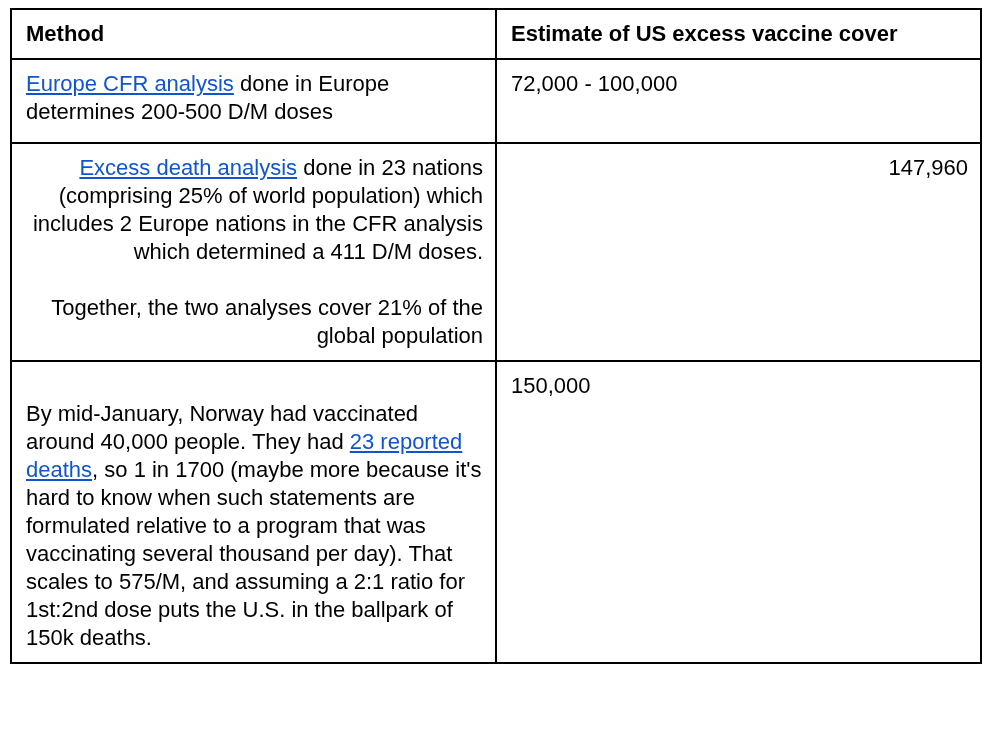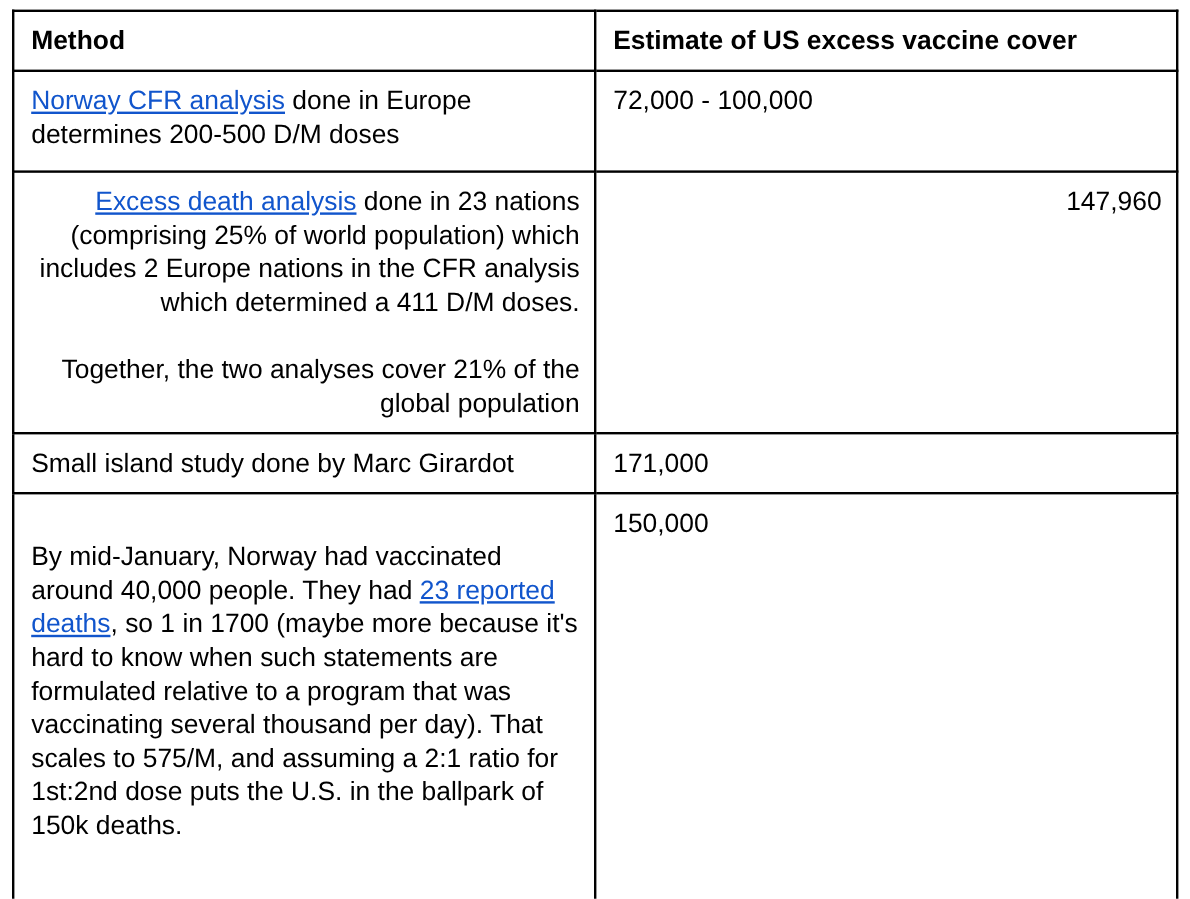--- a/index.html
+++ b/index.html
@@ -59,40 +59,34 @@
     </colgroup>
     <thead>
       <tr>
         <th>Method</th>
         <th>Estimate of US excess vaccine cover</th>
       </tr>
     </thead>
     <tbody>
         <tr>
           <td>
-            <div class="para"><a class="link" href="#">Norway CFR analysis</a><span> done in Europe determines 200-500 D/M doses</span></div>
+            <div class="para"><a class="link" href="#">Europe CFR analysis</a><span> done in Europe determines 200-500 D/M doses</span></div>
           </td>
           <td><span>72,000 - 100,000</span></td>
         </tr>
         <tr>
           <td>
             <div class="para"><a class="link" href="#">Excess death analysis</a><span> done in 23 nations (comprising 25% of world population) which includes 2 Europe nations in the CFR analysis which determined a 411 D/M doses.</span></div>
             <div class="para blank"></div>
             <div class="para"><span>Together, the two analyses cover 21% of the global population</span></div>
           </td>
           <td><span>147,960</span></td>
         </tr>
         <tr>
           <td>
-            <div class="para"><span>Small island study done by Marc Girardot</span></div>
-          </td>
-          <td><span>171,000</span></td>
-        </tr>
-        <tr>
-          <td>
             <div class="para blank"></div>
             <div class="para"><span>By mid-January, Norway had vaccinated around 40,000 people. They had </span><a class="link" href="#">23 reported deaths</a><span>, so 1 in 1700 (maybe more because it's hard to know when such statements are formulated relative to a program that was vaccinating several thousand per day). That scales to 575/M, and assuming a 2:1 ratio for 1st:2nd dose puts the U.S. in the ballpark of 150k deaths.</span></div>
           </td>
           <td><span>150,000</span></td>
         </tr>
       </tbody>
   </table>
 </div>
 
 </body></html>

